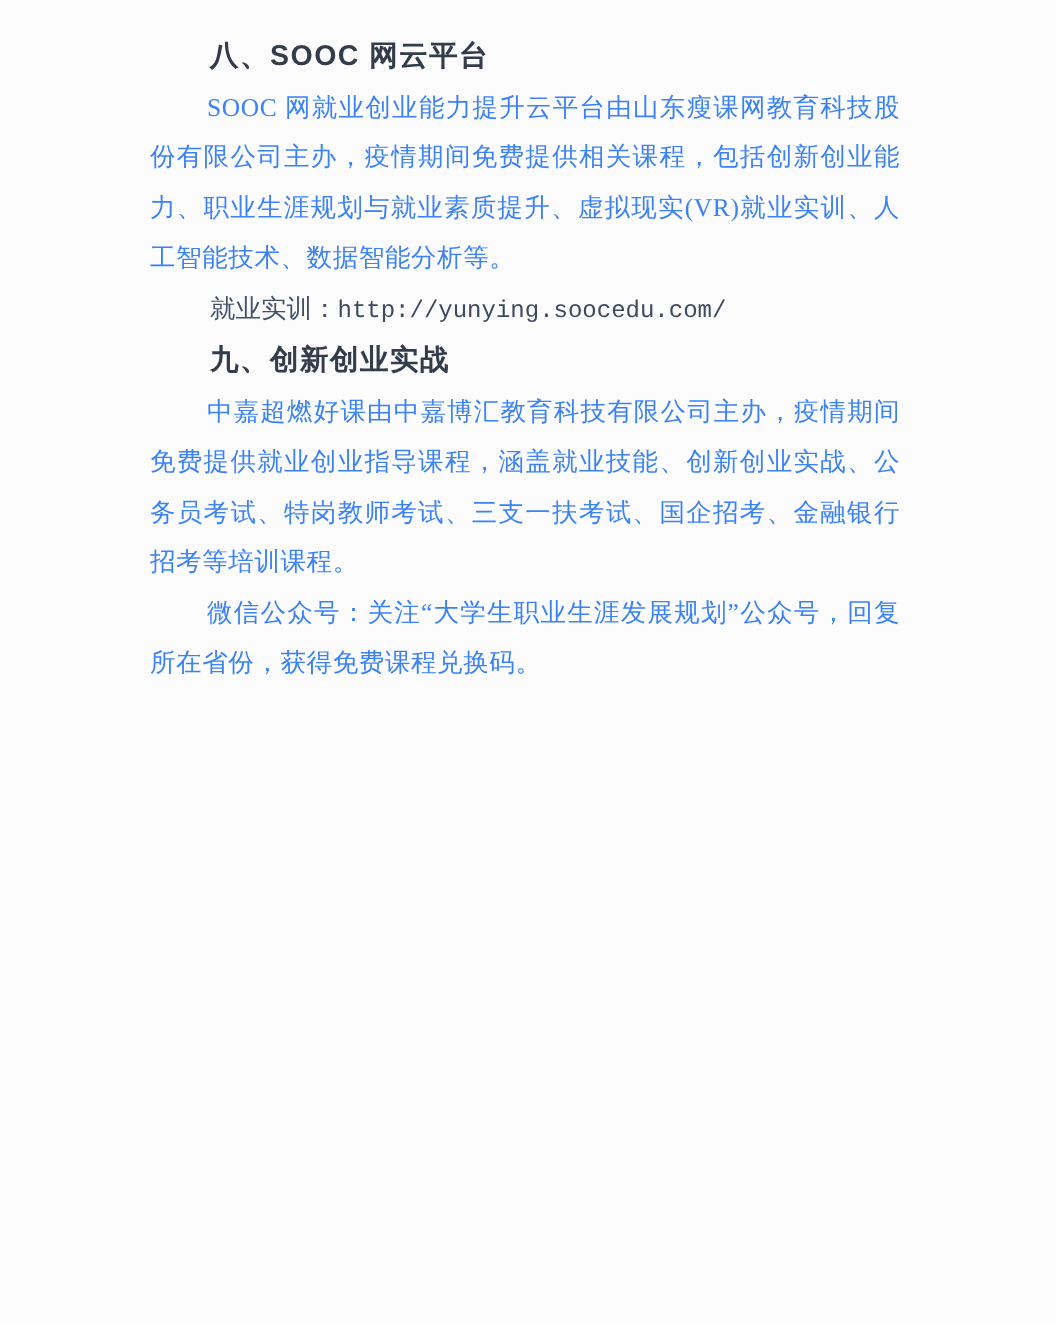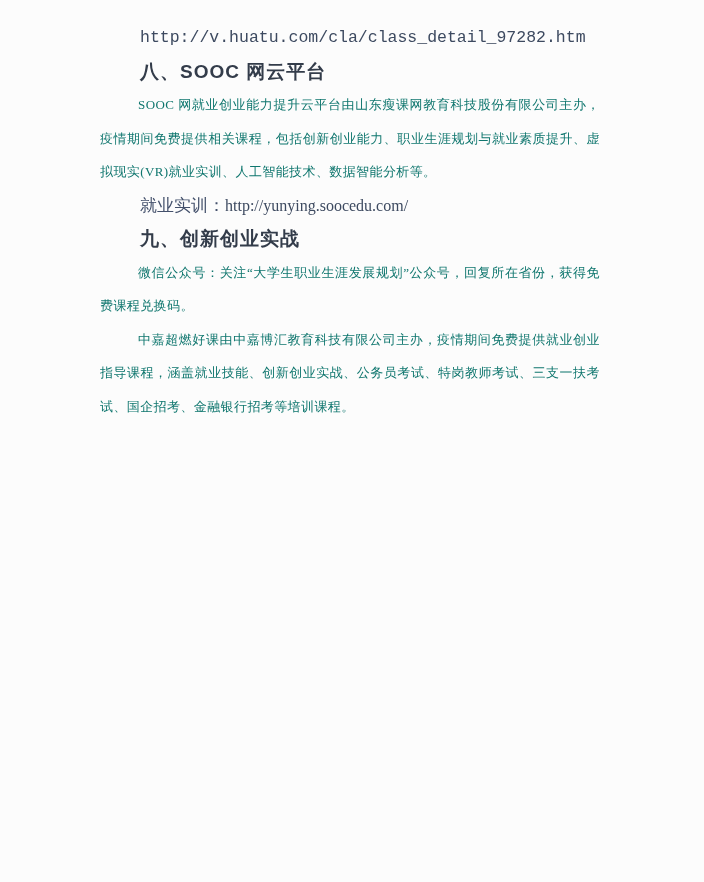--- a/index.html
+++ b/index.html
@@ -18,23 +18,23 @@
   .doc {
     box-sizing: border-box;
     padding: 21px 104px 0 100px; 
   }
   
   .doc p, .doc h2 {
     margin: 0;
     line-height: 33.5px;
   }
   .body-text {
-    font-size: 13px;
+    font-size: 17px;
     letter-spacing: 0.4px;
-    color: #0f766e;
+    color: #3b82f6;
     text-align: justify;
     text-indent: 38px;
   }
   .mono-line {
     font-family: "Liberation Mono", "DejaVu Sans Mono", monospace;
     font-size: 16.5px;
     letter-spacing: 0;
     color: #3d4a60;
     text-indent: 40px;
     white-space: nowrap;
@@ -47,40 +47,39 @@
     color: #333c4a;
     text-indent: 40px;
   }
   .site-line {
     font-size: 17px;
     color: #43506b;
     text-indent: 40px;
     white-space: nowrap;
   }
   .site-line .url {
-    font-family: Liberation Serif, serif;
+    font-family: Liberation Mono, monospace;
     font-size: 16px;
     color: #3d4a60;
     letter-spacing: 0;
   }
 </style>
 </head>
 <body>
 
 <div class="page">
   <div class="doc">
 
-    <p class="mono-line">http://v.huatu.com/cla/class_detail_97282.htm</p>
 
     <h2>八、SOOC 网云平台</h2>
 
     <p class="body-text">SOOC 网就业创业能力提升云平台由山东瘦课网教育科技股份有限公司主办，疫情期间免费提供相关课程，包括创新创业能力、职业生涯规划与就业素质提升、虚拟现实(VR)就业实训、人工智能技术、数据智能分析等。</p>
 
     <p class="site-line"><span>就业实训：</span><span class="url">http://yunying.soocedu.com/</span></p>
 
     <h2>九、创新创业实战</h2>
 
+    <p class="body-text">中嘉超燃好课由中嘉博汇教育科技有限公司主办，疫情期间免费提供就业创业指导课程，涵盖就业技能、创新创业实战、公务员考试、特岗教师考试、三支一扶考试、国企招考、金融银行招考等培训课程。</p>
+
     <p class="body-text">微信公众号：关注“大学生职业生涯发展规划”公众号，回复所在省份，获得免费课程兑换码。</p>
-
-    <p class="body-text">中嘉超燃好课由中嘉博汇教育科技有限公司主办，疫情期间免费提供就业创业指导课程，涵盖就业技能、创新创业实战、公务员考试、特岗教师考试、三支一扶考试、国企招考、金融银行招考等培训课程。</p>
 
   </div>
 </div>
 
 </body></html>

